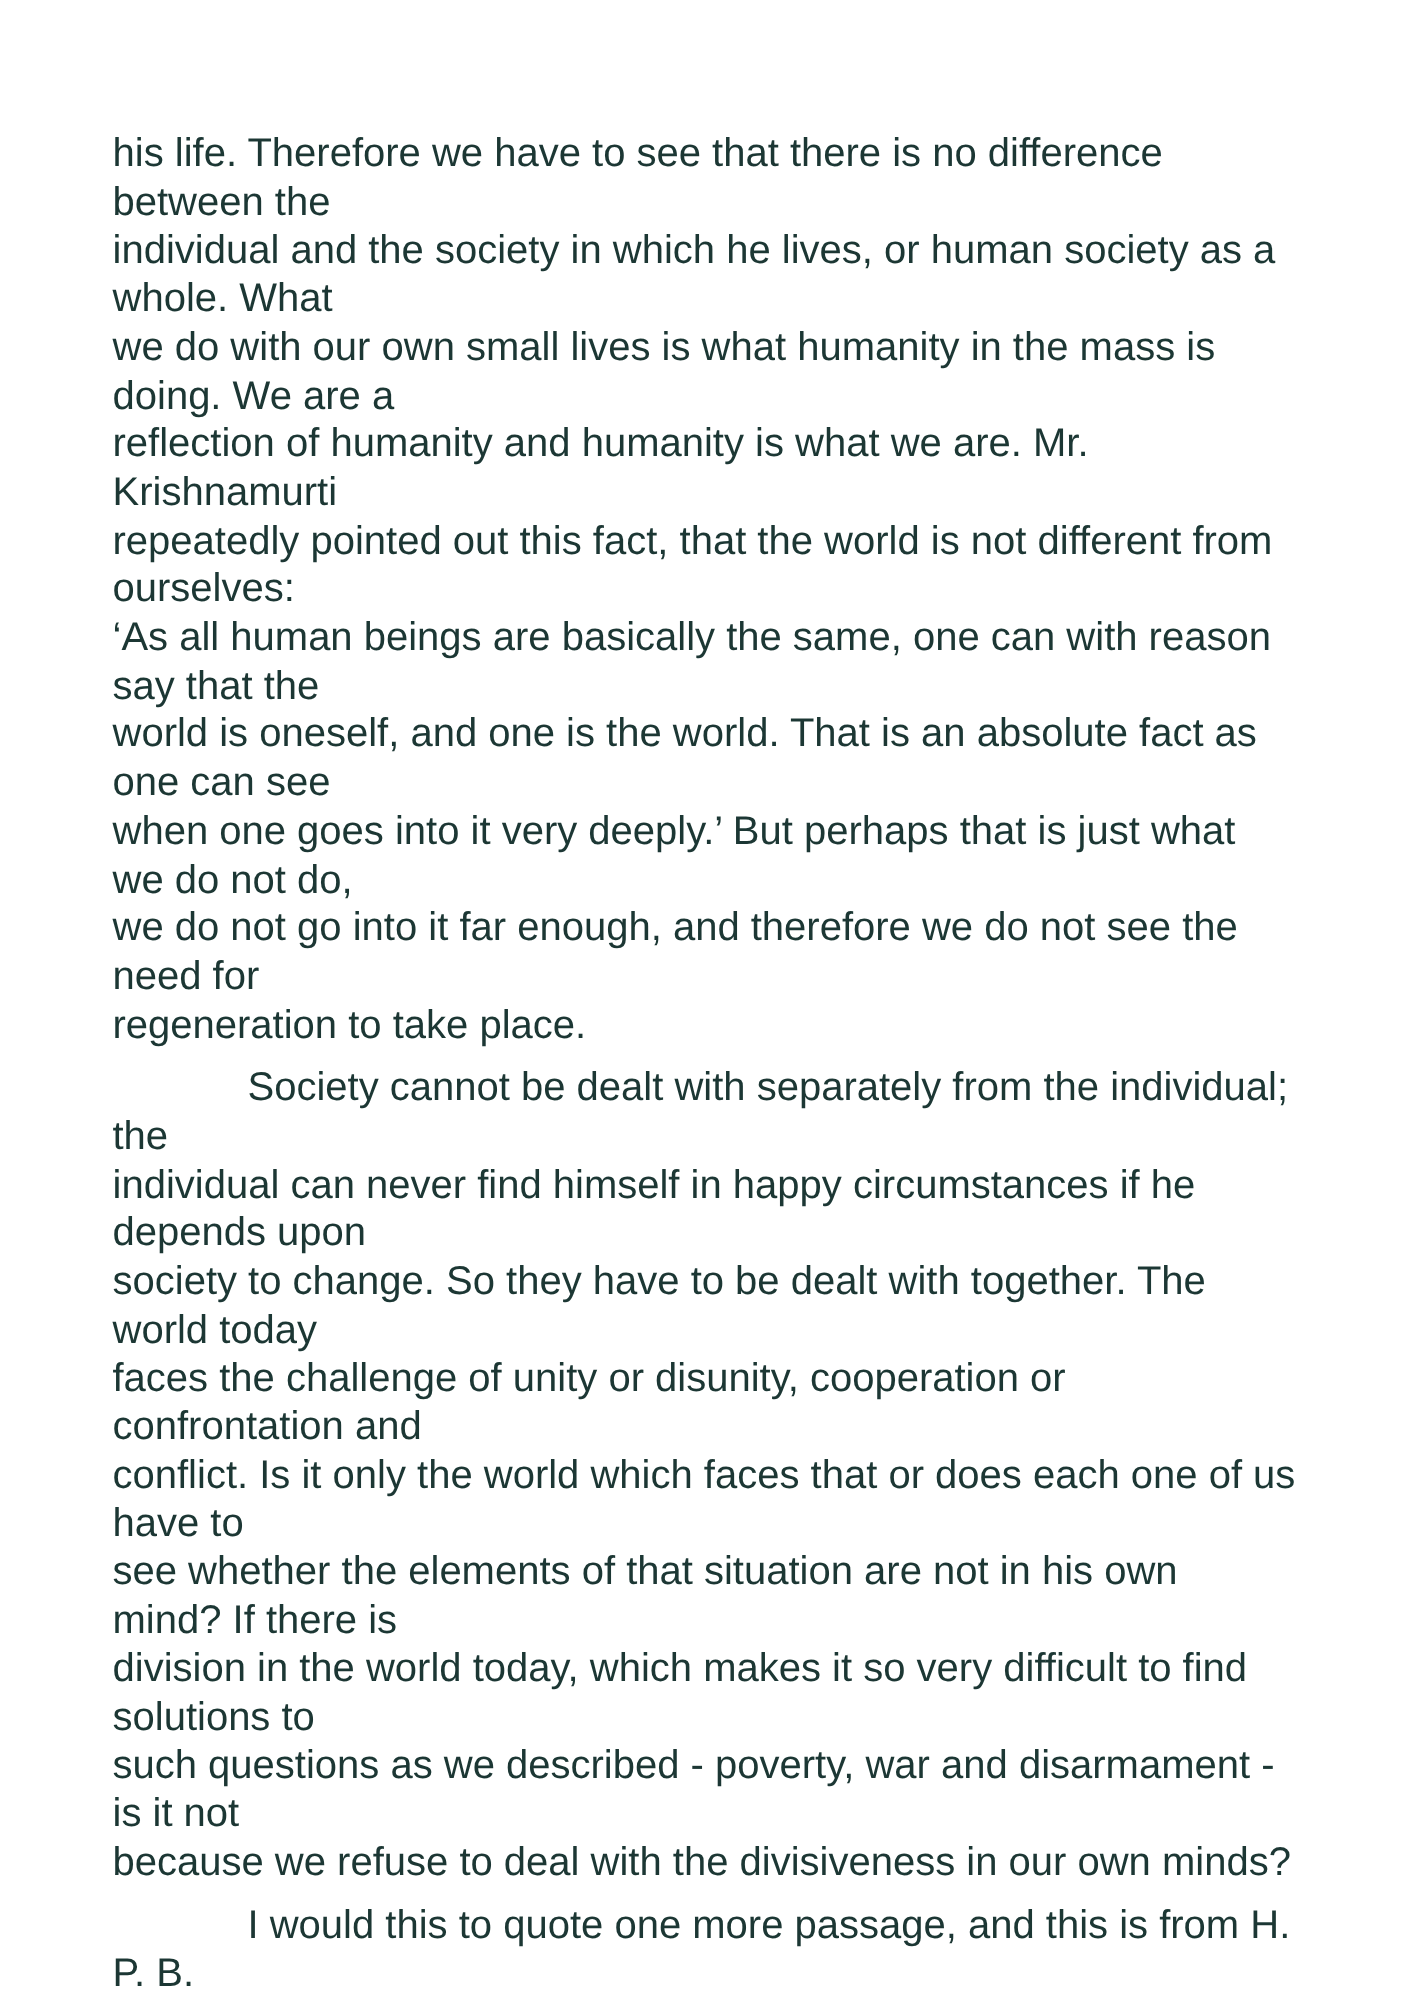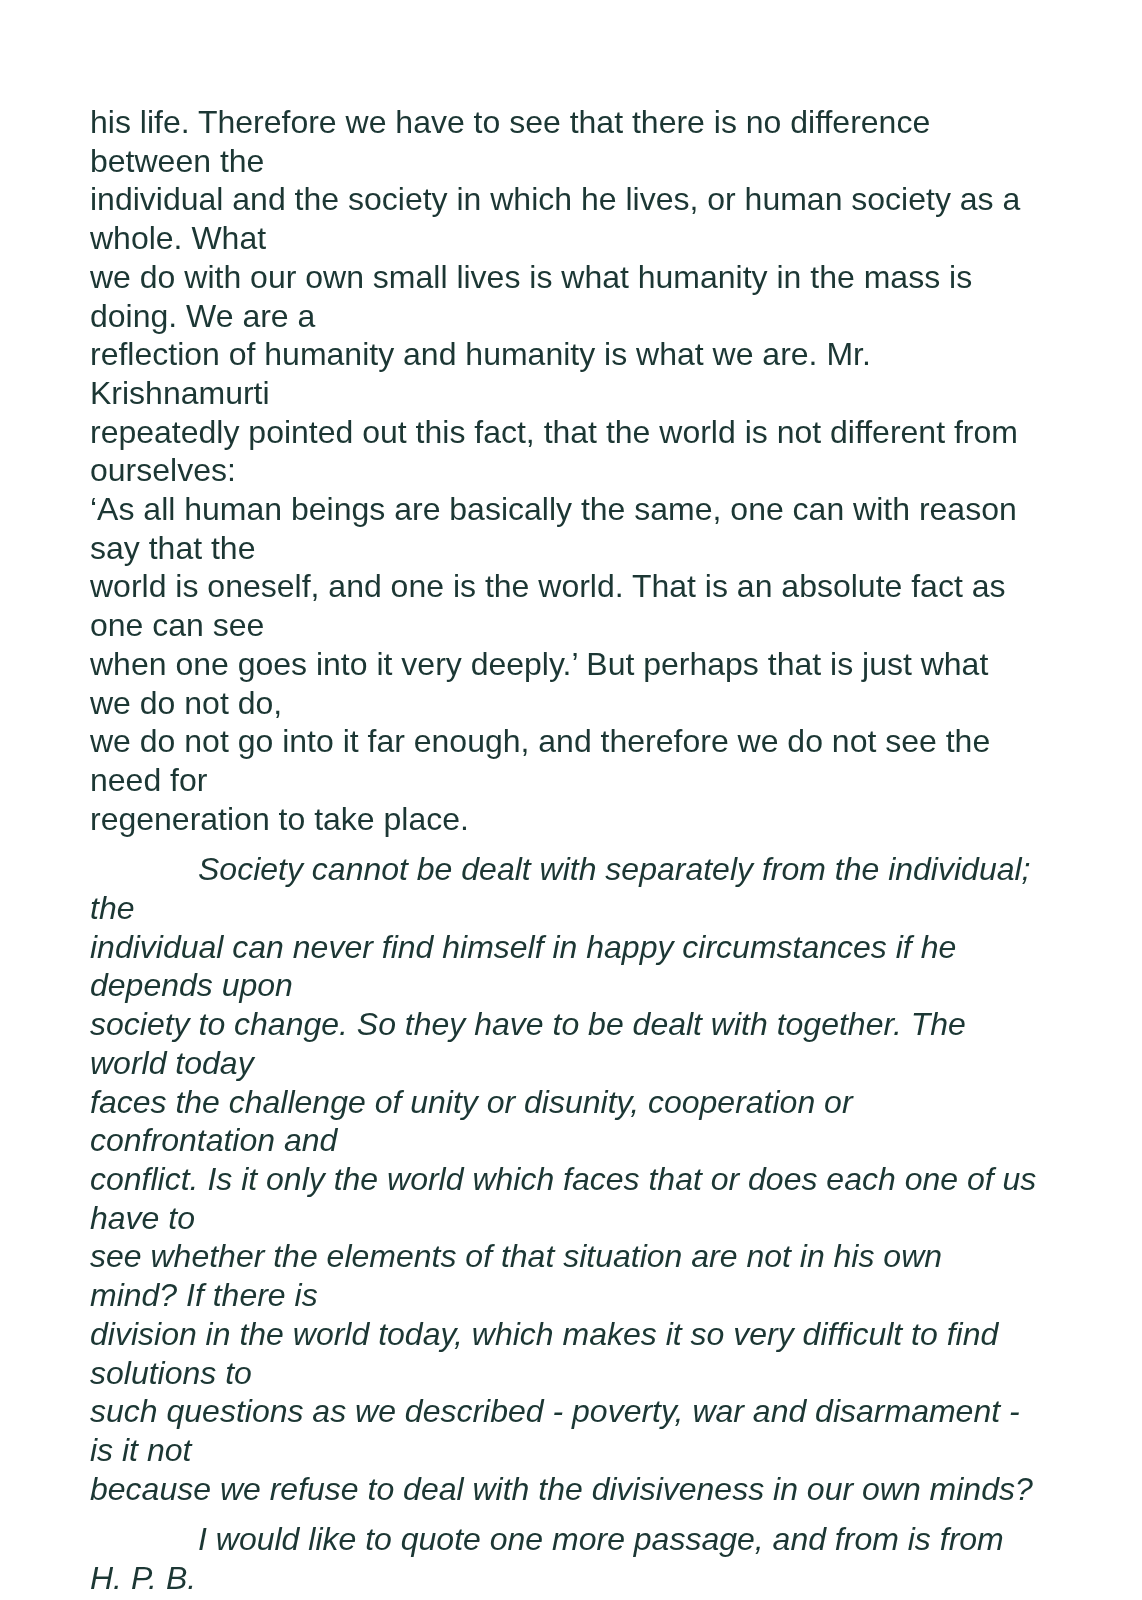--- a/index.html
+++ b/index.html
@@ -24,26 +24,25 @@
     line-height: 38.7px;
     color: #1c3734;
     text-align: left;
   }
   .text-block p {
     margin: 12px 0 10px 0;
     text-indent: 0;
   }
   .text-block p.indent {
     text-indent: 108px;
-    font-style: italic;
   }
 </style>
 </head>
 <body>
 
 <div class="page" style="background: rgb(255, 255, 255);">
   <div class="text-block" style="color: rgb(28, 55, 52);">
       <p>his life. Therefore we have to see that there is no difference between the<br>individual and the society in which he lives, or human society as a whole. What<br>we do with our own small lives is what humanity in the mass is doing. We are a<br>reflection of humanity and humanity is what we are. Mr. Krishnamurti<br>repeatedly pointed out this fact, that the world is not different from ourselves:<br>‘As all human beings are basically the same, one can with reason say that the<br>world is oneself, and one is the world. That is an absolute fact as one can see<br>when one goes into it very deeply.’ But perhaps that is just what we do not do,<br>we do not go into it far enough, and therefore we do not see the need for<br>regeneration to take place.</p>
       <p class="indent">Society cannot be dealt with separately from the individual; the<br>individual can never find himself in happy circumstances if he depends upon<br>society to change. So they have to be dealt with together. The world today<br>faces the challenge of unity or disunity, cooperation or confrontation and<br>conflict. Is it only the world which faces that or does each one of us have to<br>see whether the elements of that situation are not in his own mind? If there is<br>division in the world today, which makes it so very difficult to find solutions to<br>such questions as we described - poverty, war and disarmament - is it not<br>because we refuse to deal with the divisiveness in our own minds?</p>
-      <p class="indent">I would like to quote one more passage, and from is from H. P. B.</p>
+      <p class="indent">I would this to quote one more passage, and this is from H. P. B.</p>
       <p class="indent">She says: ‘Our duty is to keep alive in man his spiritual intuitions. To<br>oppose and counteract - after due investigation and proof of its irrational<br>nature - bigotry in every form, religious, scientific or social, and 'cant' above all,<br>whether as religious sectarianism, or as a belief in miracles or anything<br>supernatural. What we have to do is to seek to obtain knowledge of all the<br>laws of nature and to diffuse it.’</p>
     </div>
 </div>
 
 </body></html>

